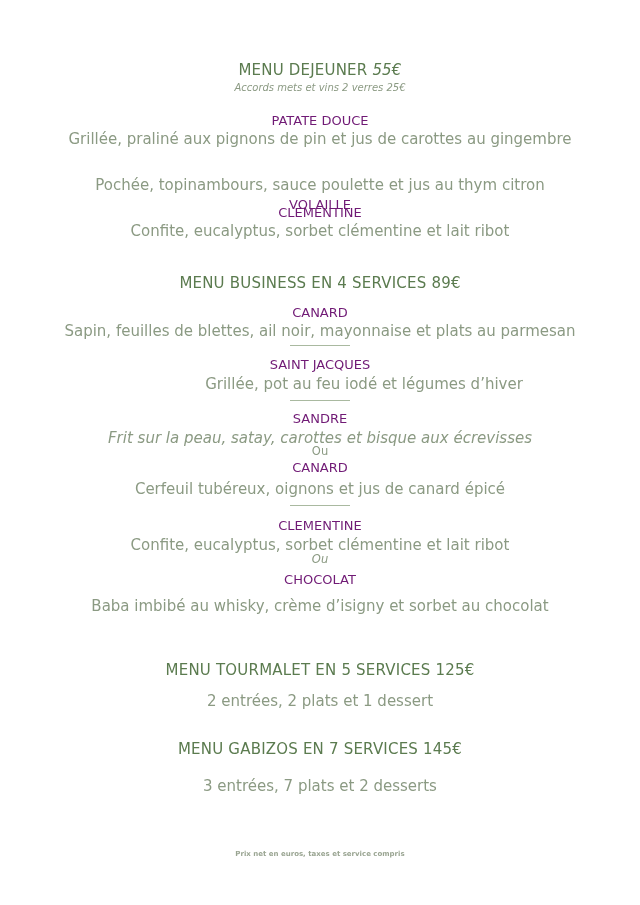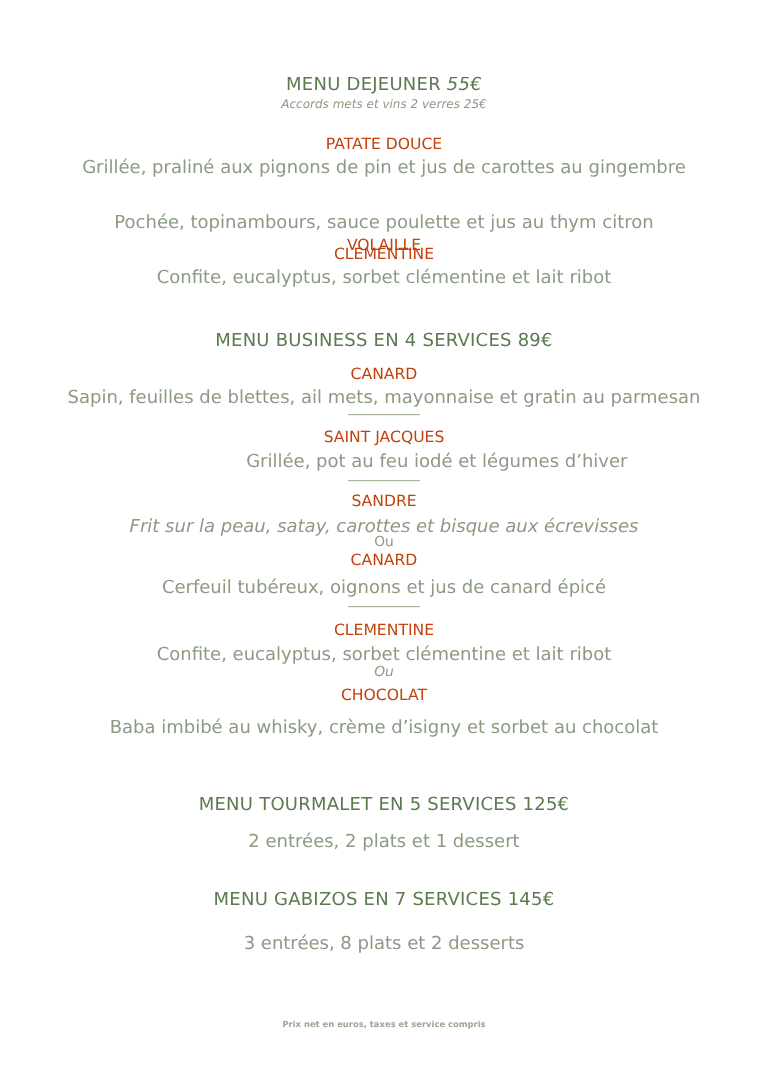--- a/index.html
+++ b/index.html
@@ -1,20 +1,20 @@
 <!DOCTYPE html>
 <html><head>
 <meta charset="utf-8">
 <style>
   html, body { margin:0; padding:0; background:#ffffff; }
   body { width:640px; height:905px; position:relative; overflow:hidden;
          font-family:"DejaVu Sans", "Liberation Sans", sans-serif; }
   .line { position:absolute; left:0; width:640px; text-align:center; white-space:nowrap; }
   .menu-title { color:#5b7b4f; font-size:15px; font-weight:500; letter-spacing:0.2px; }
-  .dish-name { color:#c2410c; font-size:13px; font-weight:500;text-align:center; }
+  .dish-name { color:#701a75; font-size:13px; font-weight:500;text-align:center; }
   .desc { color:#8b9a83; font-size:15px; }
   .sub { color:#8b9a83; font-size:10px; font-style:italic; }
   .ou { color:#8b9a83; font-size:11.5px; }
   .ou.it { font-style:italic; }
   .price-it { font-style:italic;margin-top:48px; }
   .footer { color:#9aa592; font-size:7px; }
   .divider { position:absolute; left:290px; width:60px; height:1px; background:#a9b9a0; }
 </style>
 </head>
 <body>
@@ -27,21 +27,21 @@
 
 <div class="line dish-name" style="top:159px;margin-top:38px;">VOLAILLE</div>
 <div class="line desc" style="top:176px;">Pochée, topinambours, sauce poulette et jus au thym citron</div>
 
 <div class="line dish-name" style="top:205px;">CLEMENTINE</div>
 <div class="line desc" style="top:222px;">Confite, eucalyptus, sorbet clémentine et lait ribot</div>
 
 <div class="line menu-title" style="top:274px;">MENU BUSINESS EN 4 SERVICES 89€</div>
 
 <div class="line dish-name" style="top:305px;">CANARD</div>
-<div class="line desc" style="top:322px;">Sapin, feuilles de blettes, ail mets, mayonnaise et gratin au parmesan</div>
+<div class="line desc" style="top:322px;">Sapin, feuilles de blettes, ail noir, mayonnaise et plats au parmesan</div>
 <div class="divider" style="top:345px;"></div>
 
 <div class="line dish-name" style="top:357px;">SAINT JACQUES</div>
 <div class="line desc" style="top:375px;padding-left:44px;">Grillée, pot au feu iodé et légumes d’hiver</div>
 <div class="divider" style="top:400px;"></div>
 
 <div class="line dish-name" style="top:411px;">SANDRE</div>
 <div class="line desc" style="top:429px;font-style:italic;">Frit sur la peau, satay, carottes et bisque aux écrevisses</div>
 <div class="line ou" style="top:444px;">Ou</div>
 <div class="line dish-name" style="top:460px;">CANARD</div>
@@ -51,15 +51,15 @@
 <div class="line dish-name" style="top:518px;">CLEMENTINE</div>
 <div class="line desc" style="top:536px;">Confite, eucalyptus, sorbet clémentine et lait ribot</div>
 <div class="line ou it" style="top:552px;">Ou</div>
 <div class="line dish-name" style="top:572px;">CHOCOLAT</div>
 <div class="line desc" style="top:597px;">Baba imbibé au whisky, crème d’isigny et sorbet au chocolat</div>
 
 <div class="line menu-title" style="top:661px;">MENU TOURMALET EN 5 SERVICES 125€</div>
 <div class="line desc" style="top:692px;">2 entrées, 2 plats et 1 dessert</div>
 
 <div class="line menu-title" style="top:740px;">MENU GABIZOS EN 7 SERVICES 145€</div>
-<div class="line desc" style="top:777px;">3 entrées, 8 plats et 2 desserts</div>
+<div class="line desc" style="top:777px;">3 entrées, 7 plats et 2 desserts</div>
 
 <div class="line footer" style="top:850px;font-weight:bold;">Prix net en euros, taxes et service compris</div>
 
 </body></html>

